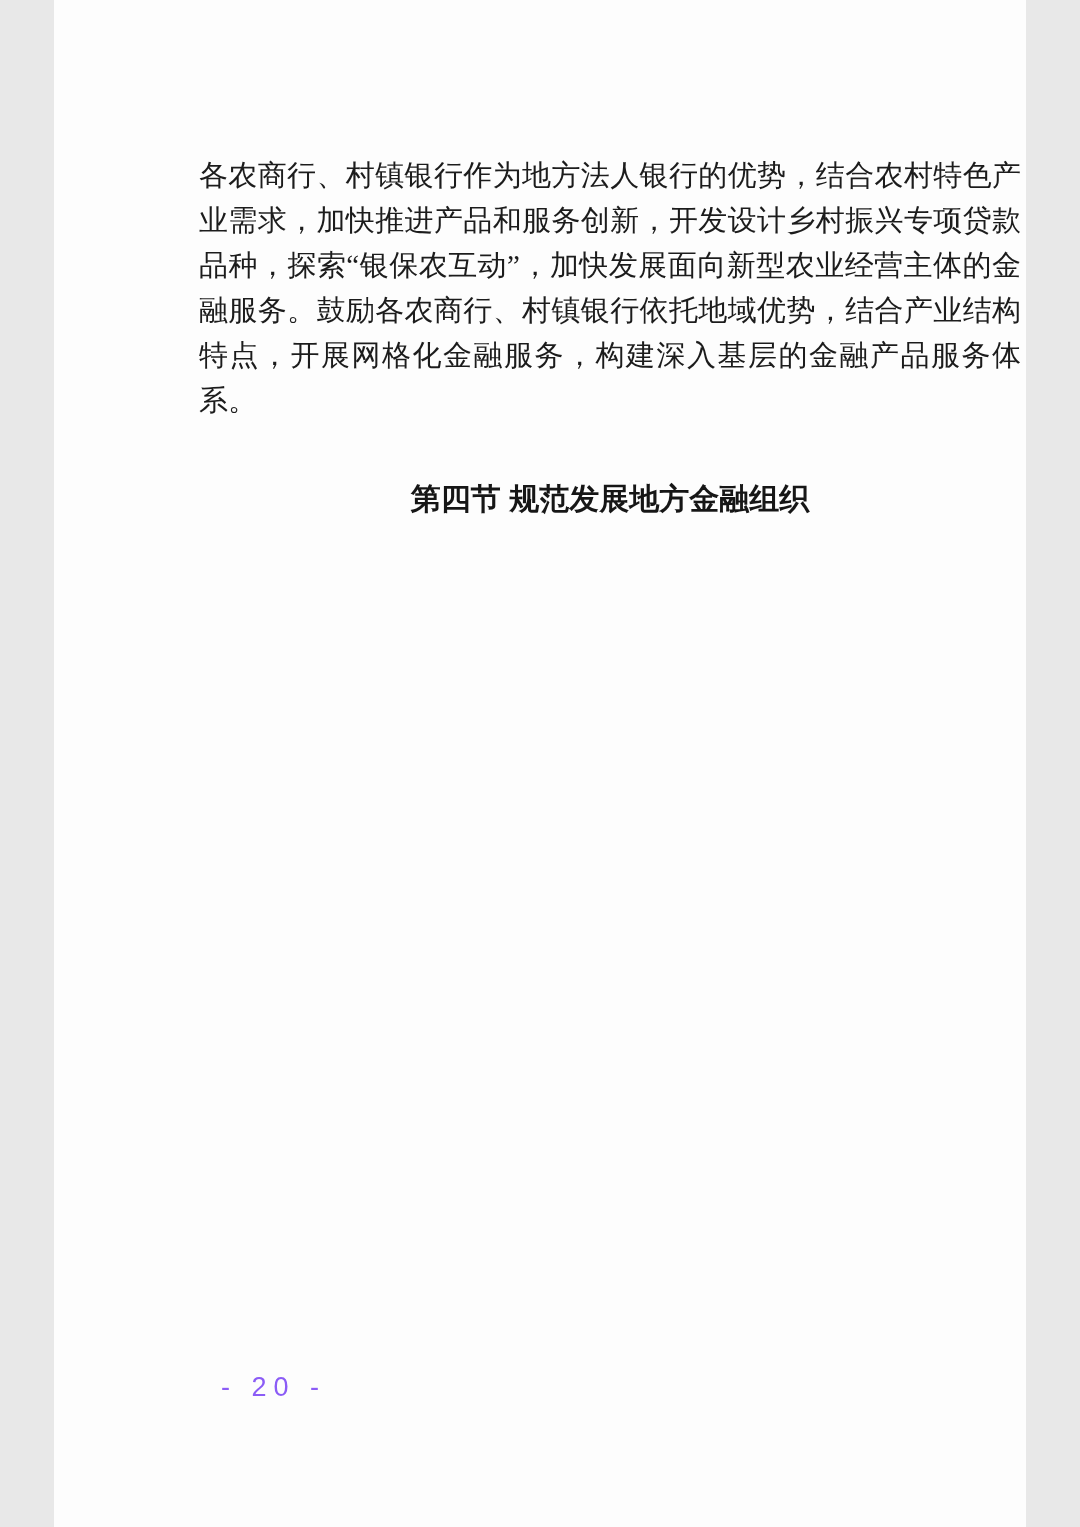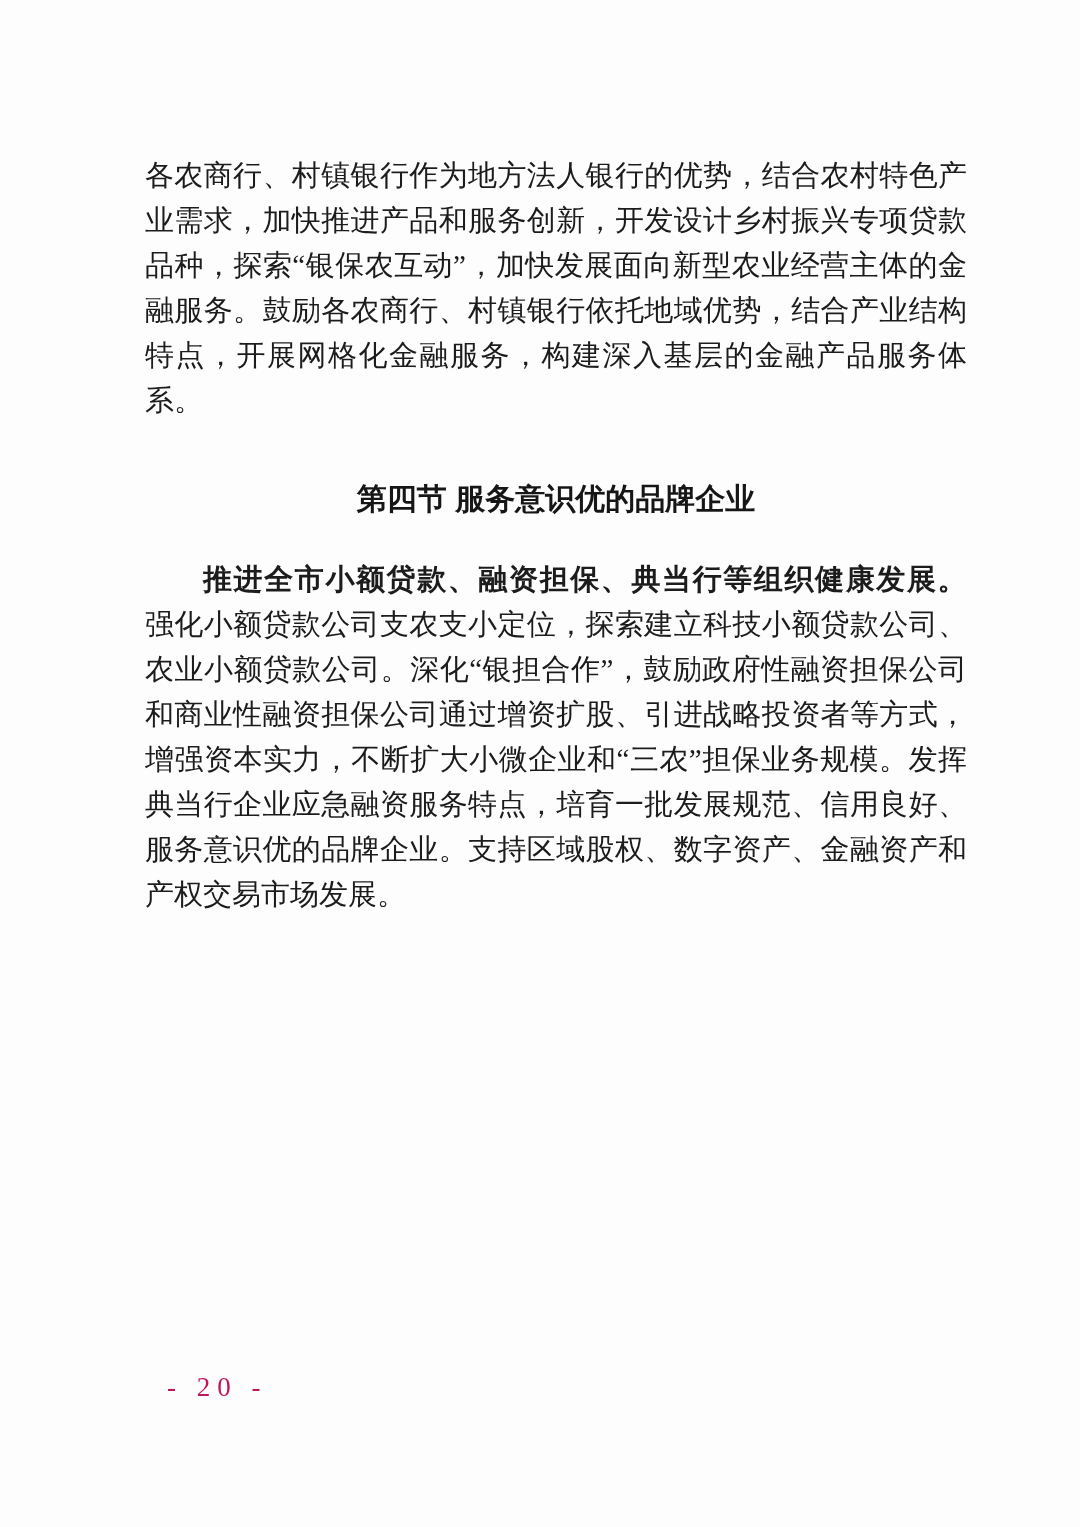--- a/index.html
+++ b/index.html
@@ -2,21 +2,21 @@
 <html lang="zh"><head>
 <meta charset="utf-8">
 <style>
   html, body {
     margin: 0;
     padding: 0;
     background: #e8e8e8;
   }
   .page {
     position: relative;
-    width: 1080px;
+    width: 972px;
     height: 1527px;
     margin: 0 auto;
     background: #fdfdfd;
     overflow: hidden;
   }
   .text-col {
     position: absolute;
     left: 145px;
     top: 153px;
     width: 822px;
@@ -46,36 +46,35 @@
     line-height: 60px;
     text-align: center;
     text-indent: 0;
     margin: 46px 0 28px 0;
     color: #161616;
   }
   .page-number {
     position: absolute;
     left: 167px;
     top: 1372px;
-    font-family: Liberation Serif, serif;
+    font-family: Liberation Sans, sans-serif;
     font-size: 27px;
     letter-spacing: 7px;
-    color: #be185d;
+    color: #8b5cf6;
   }
 </style>
 </head>
 <body>
 
 <div class="page">
   <div class="text-col">
 
     <p class="para"><span>各农商行、村镇银行作为地方法人银行的优势，结合农村特色产业需求，加快推进产品和服务创新，开发设计乡村振兴专项贷款品种，探索“银保农互动”，加快发展面向新型农业经营主体的金融服务。鼓励各农商行、村镇银行依托地域优势，结合产业结构特点，开展网格化金融服务，构建深入基层的金融产品服务体系。</span></p>
 
 
-    <h2 class="section-heading">第四节 服务意识优的品牌企业</h2>
+    <h2 class="section-heading">第四节 规范发展地方金融组织</h2>
 
-    <p class="para indent"><span class="lead">推进全市小额贷款、融资担保、典当行等组织健康发展。</span><span>强化小额贷款公司支农支小定位，探索建立科技小额贷款公司、农业小额贷款公司。深化“银担合作”，鼓励政府性融资担保公司和商业性融资担保公司通过增资扩股、引进战略投资者等方式，增强资本实力，不断扩大小微企业和“三农”担保业务规模。发挥典当行企业应急融资服务特点，培育一批发展规范、信用良好、服务意识优的品牌企业。支持区域股权、数字资产、金融资产和产权交易市场发展。</span></p>
 
 
   </div>
 
   <div class="page-number">- 20 -</div>
 </div>
 
 </body></html>

